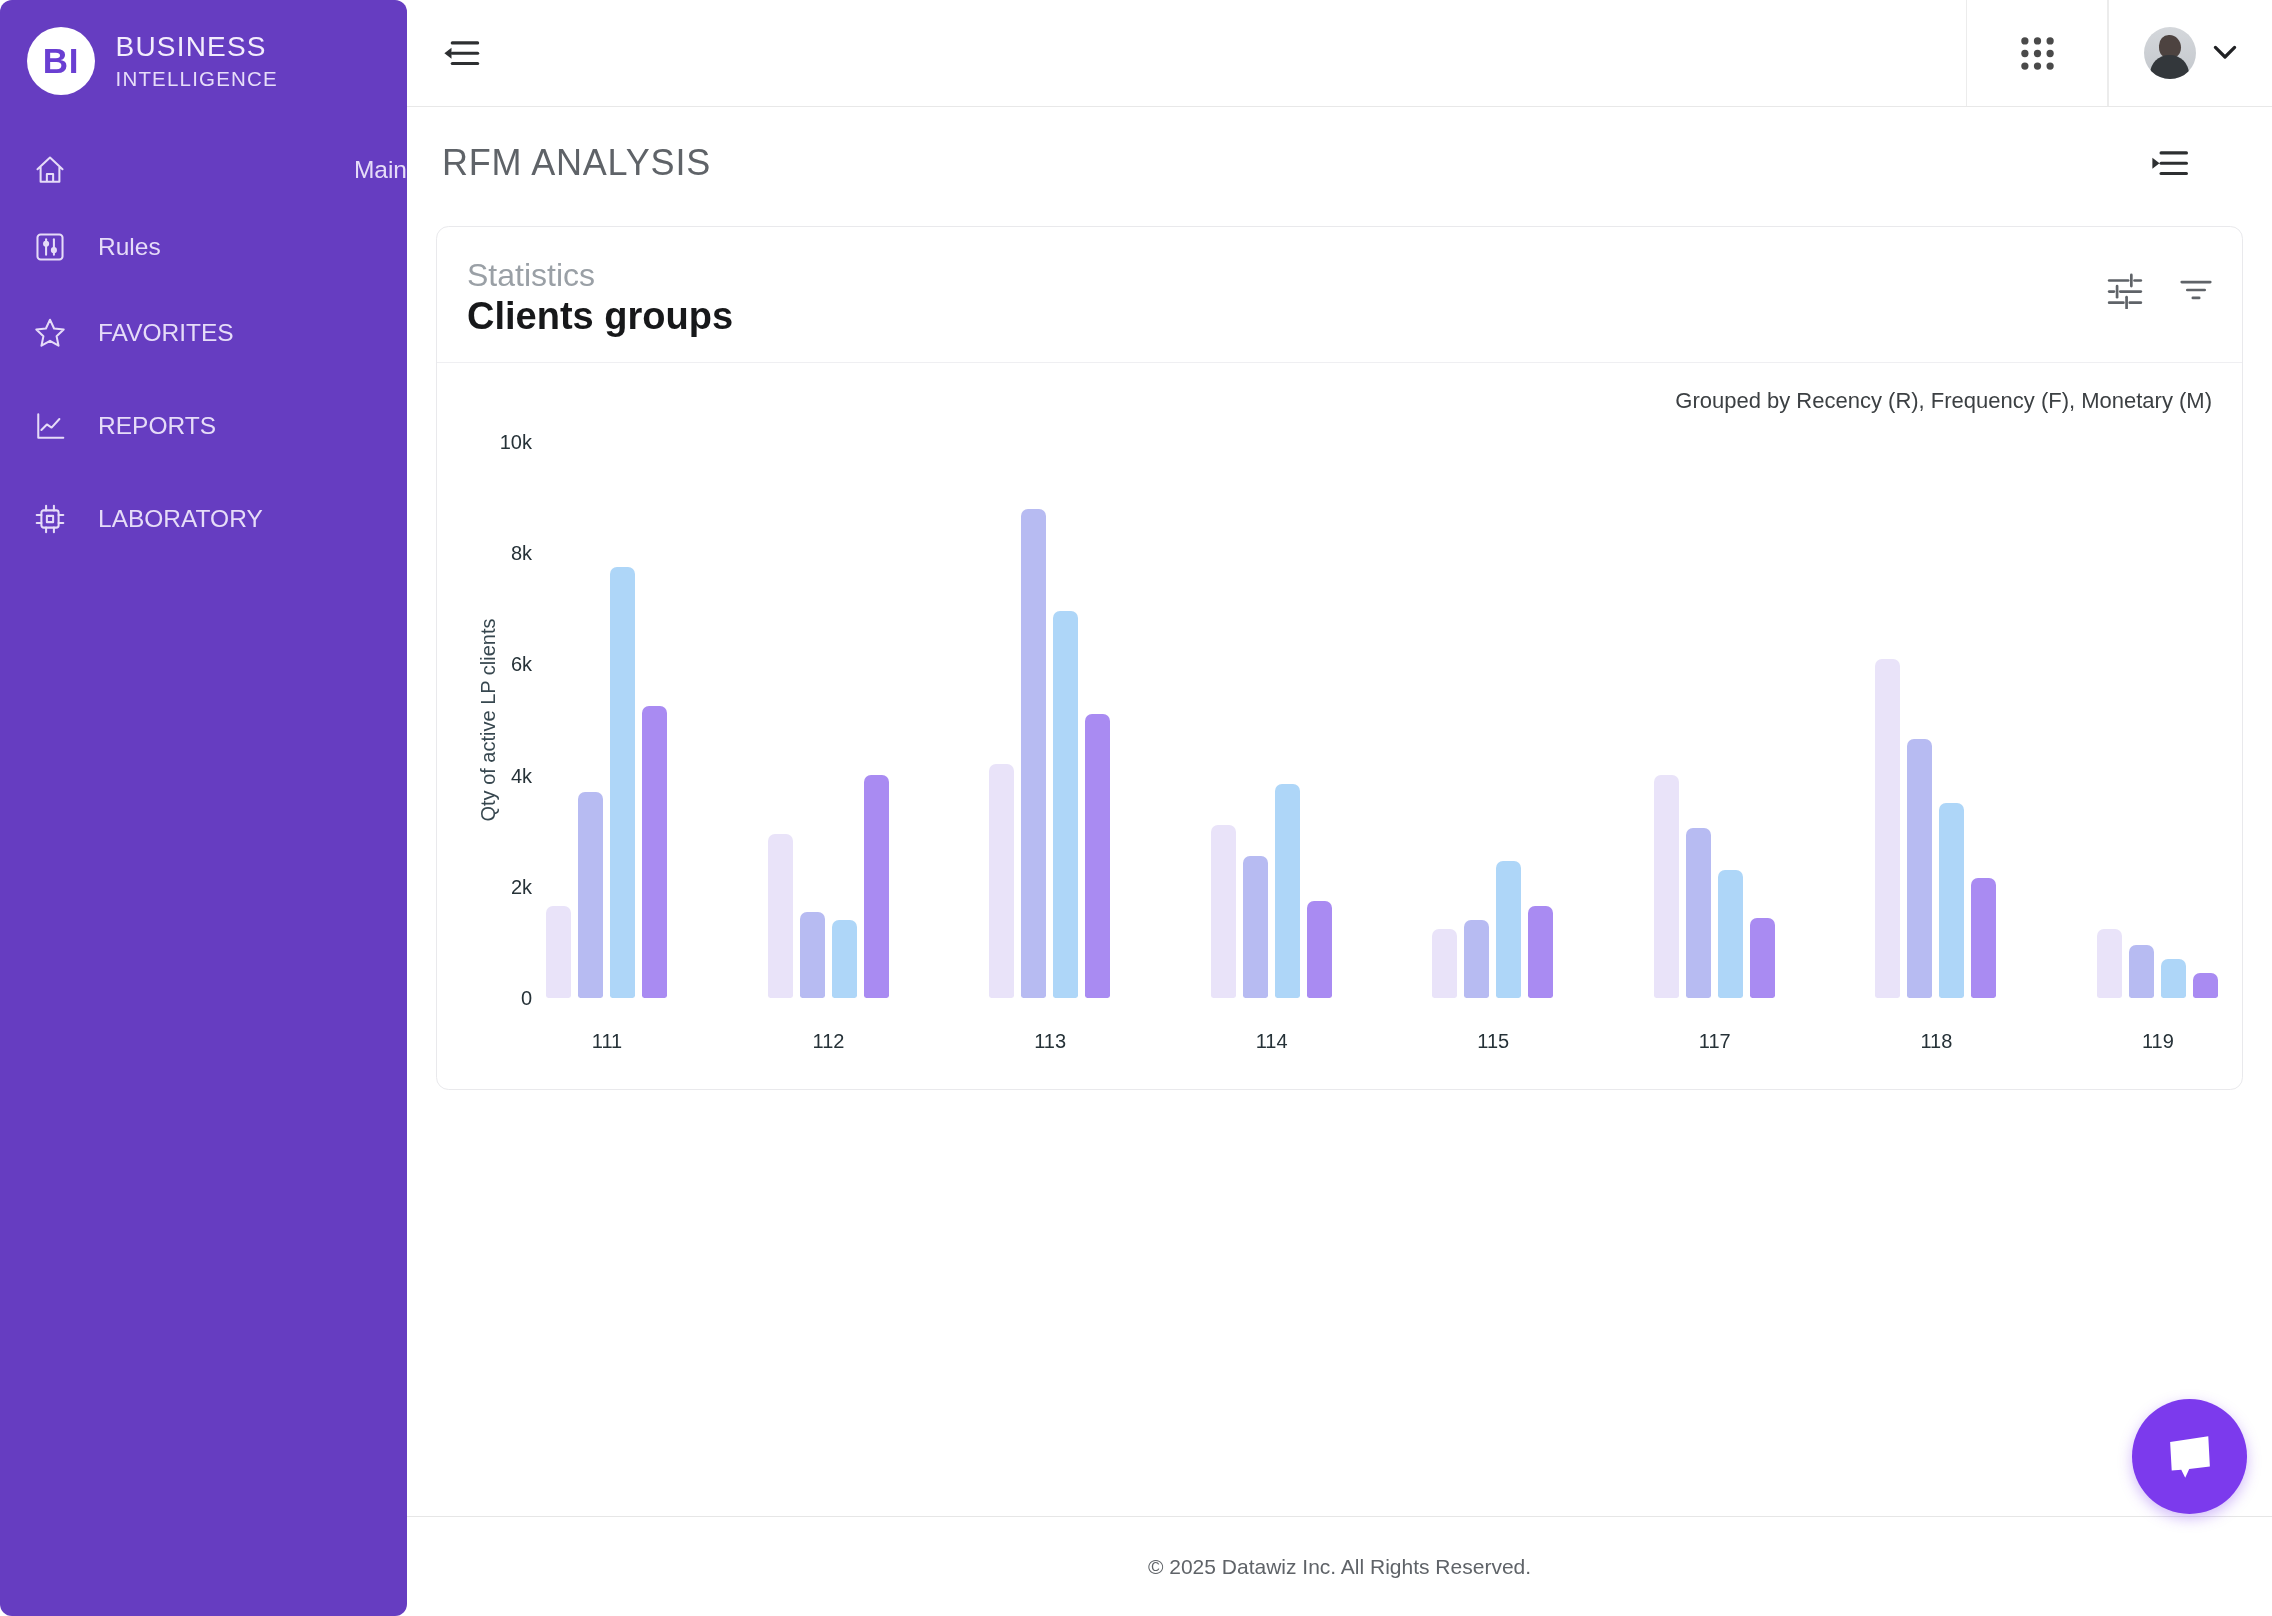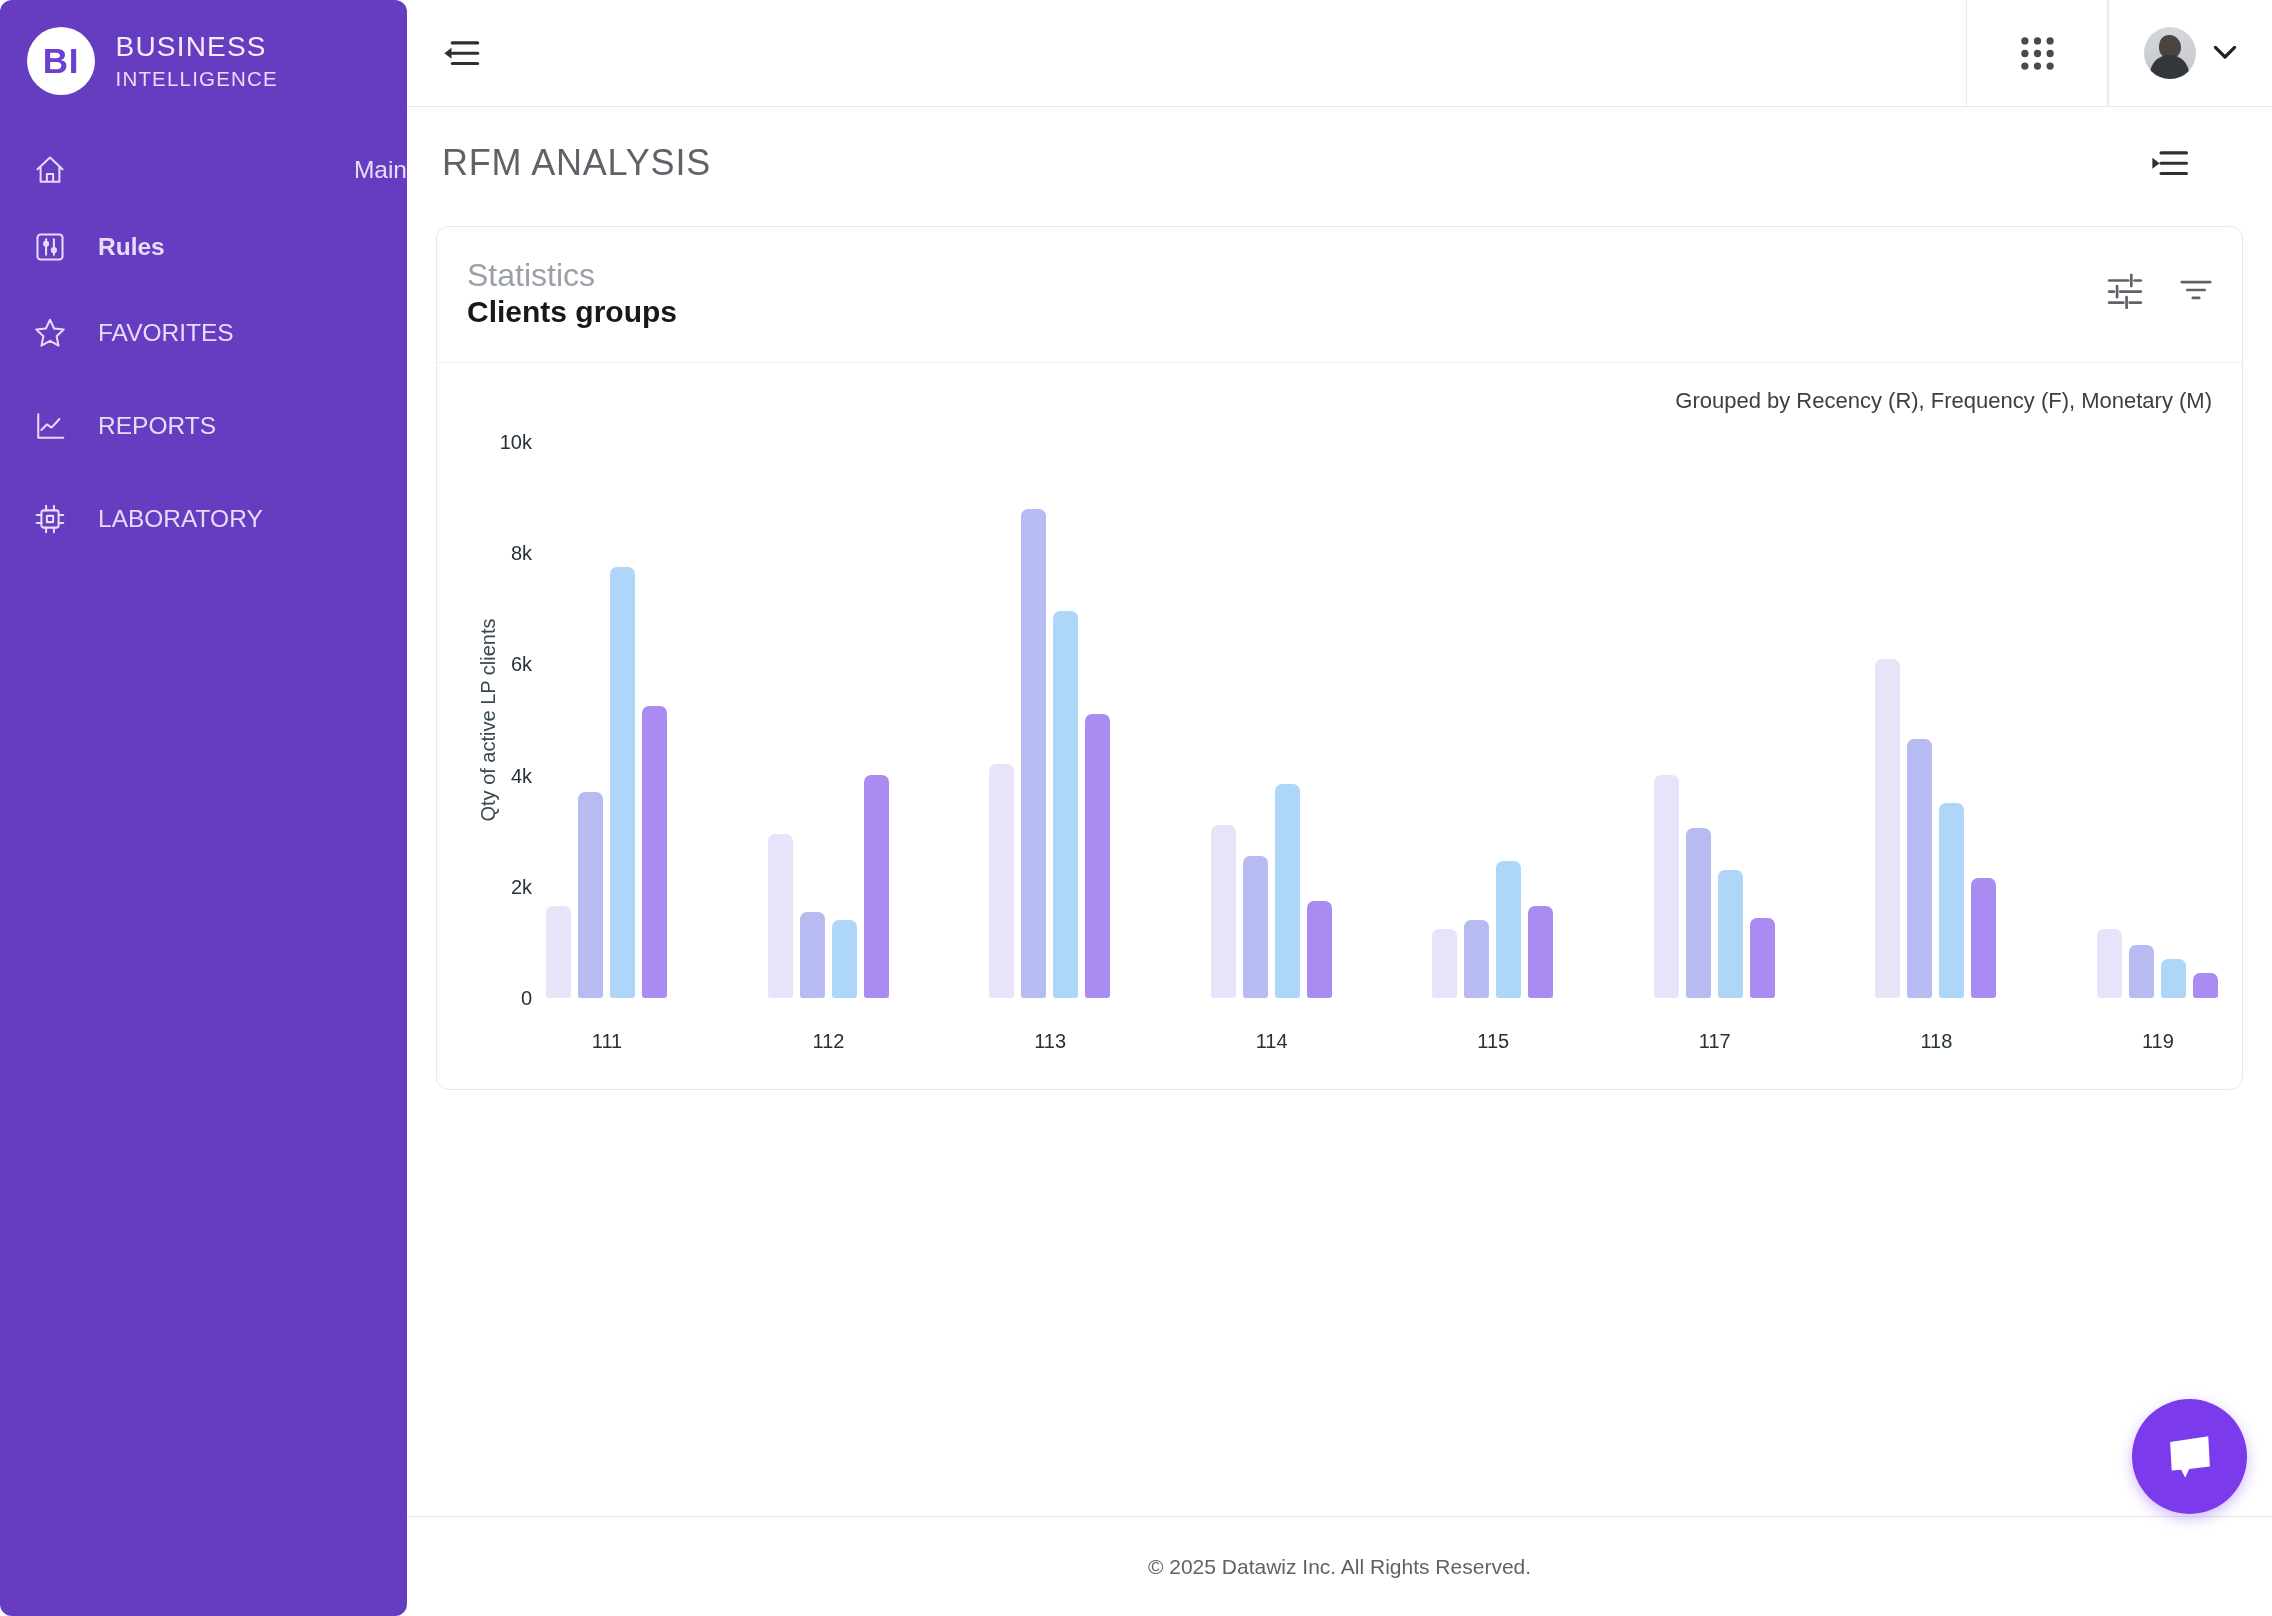--- a/index.html
+++ b/index.html
@@ -10,21 +10,21 @@
   .sidebar { position:absolute; left:0; top:0; width:407px; height:1616px; background:#663dc1; color:#e9e0fb;border-radius:12px; }
   .logo-row { display:flex; align-items:center; gap:20.5px; padding:27px 0 0 27px; cursor:pointer; }
   .logo-circle { width:68px; height:68px; border-radius:50%; background:#ffffff; color:#6a3fd2;
                  display:flex; align-items:center; justify-content:center; font-size:35px; font-weight:bold; letter-spacing:0.8px; }
   .logo-text .l1 { font-size:28px; letter-spacing:1.2px; color:#f3edfd; }
   .logo-text .l2 { font-size:20.5px; letter-spacing:1.2px; color:#e7ddf9; margin-top:3.2px; }
   .menu { list-style:none; padding:46px 0 0 32px; }
   .menu li { display:flex; align-items:center; gap:30px; height:58px; margin-bottom:20.5px; font-size:24.5px; color:#e6dcf8; cursor:pointer; border-radius:8px; }
   .menu li.caps { text-transform:none; margin-bottom:35px; }
   .menu li:nth-child(1){ margin-bottom:19px;justify-content:space-between; }
-  .menu li:nth-child(2){ margin-bottom:28px;font-weight:bold; }
+  .menu li:nth-child(2){ margin-bottom:28px; }
   .menu svg { width:36px; height:36px; flex:0 0 36px; stroke:#e6dcf8; fill:none; stroke-width:2.6; stroke-linecap:round; stroke-linejoin:round; }
 
   
   .header { position:absolute; left:407px; top:0; width:1865px; height:107px; background:#fff; border-bottom:1.6px solid #e8e8e8; }
   .collapse-btn { position:absolute; left:35px; top:35px; width:38px; height:38px; cursor:pointer; }
   .hdr-right { position:absolute; right:0; top:0; height:106px; display:flex; align-items:center; }
   .hdr-sep { width:1.6px; height:106px; background:#ececec; }
   .apps-btn { width:140px; height:106px; display:flex; align-items:center; justify-content:center; cursor:pointer; }
   .profile { width:163px; height:106px; display:flex; align-items:center; justify-content:center; gap:17.4px; cursor:pointer; }
   .avatar { width:52px; height:52px; border-radius:50%; background:linear-gradient(180deg,#d4d7db 0%,#c3c7cc 100%); position:relative; overflow:hidden; }
@@ -33,21 +33,21 @@
 
   
   .page-title-row { position:absolute; left:407px; top:107px; width:1816px; height:119px; }
   .page-title { position:absolute; left:35px; top:35px; font-size:36px; color:#5f6368; letter-spacing:0.8px; }
   .indent-btn { position:absolute; right:35px; top:38px; width:38px; height:38px; cursor:pointer; }
 
   
   .card { position:absolute; left:436px; top:226px; width:1807px; height:864px; background:#fff; border:1.6px solid #e9e9ec; border-radius:12.6px; }
   .card-head { position:relative; height:136px; border-bottom:1.6px solid #efeff2; }
   .card-sub { position:absolute; left:30px; top:30px; font-size:32px; color:#9aa0a6; }
-  .card-title { position:absolute; left:30px; top:68px; font-size:30px; font-weight:bold; color:#17181a; }
+  .card-title { position:absolute; left:30px; top:68px; font-size:38px; font-weight:bold; color:#17181a; }
   .card-actions { position:absolute; right:27px; top:44px; display:flex; gap:33px; }
   .card-actions .icon-btn { width:38px; height:38px; cursor:pointer; }
 
   
   .chart-wrap { position:relative; height:724px; }
   .grouped-note { position:absolute; right:30px; top:25px; font-size:22px; color:#3c4043; }
   .y-title { position:absolute; left:51px; top:357px; transform:translate(-50%,-50%) rotate(-90deg); font-size:20px; color:#37474f; white-space:nowrap; }
   .y-ticks { position:absolute; left:0; top:79px; width:95px; height:556px; }
   .y-ticks .tick { position:absolute; right:0; width:95px; text-align:right; font-size:20px; color:#263238; line-height:20.5px; }
   .plot { position:absolute; left:109px; top:79px; width:1673px; height:556px; display:flex; justify-content:space-between; }

